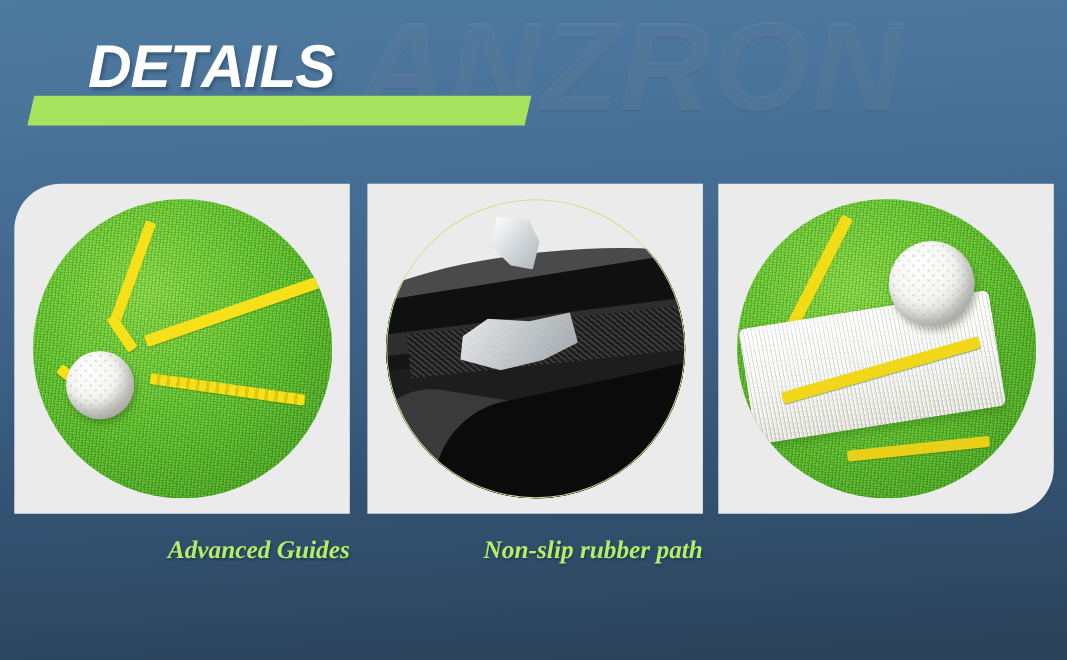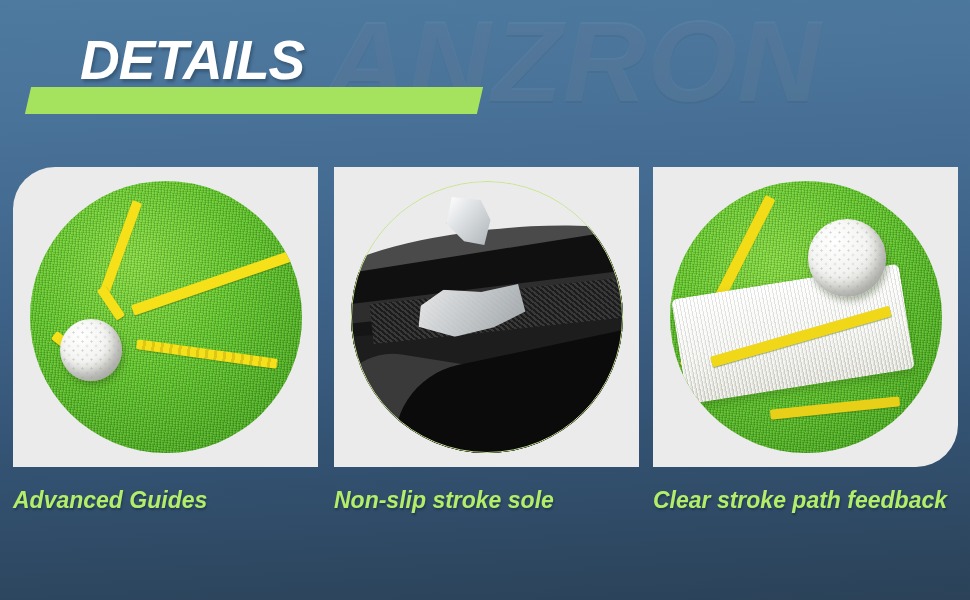--- a/index.html
+++ b/index.html
@@ -197,27 +197,28 @@
     position: absolute;
     left: 0;
     top: 483px;
     width: 970px;
     height: 90px;
   }
   .caption {
     position: absolute;
     top: 0;
     width: 305px;
-    text-align: left;
+    text-align: right;
     font-size: 23px;
     font-weight: bold;
     font-style: italic;
     line-height: 34px;
     color: #b3ee6a;
     text-shadow: 1px 2px 2px rgba(15,35,55,0.45);
+    font-family: Liberation Serif, serif;
   }
   #caption-1 { left: 13px; }
   #caption-2 { left: 334px; }
   #caption-3 { left: 653px; }
 </style>
 </head>
 <body>
 
 <div id="page">
 
@@ -267,17 +268,16 @@
         <div class="guide" id="g3b"></div>
         <div class="guide" id="g3c"></div>
         <div class="golf-ball" id="ball-3"></div>
       </div>
     </div>
 
   </div>
 
   <div id="captions">
     <div class="caption" id="caption-1">Advanced Guides</div>
-    <div class="caption" id="caption-2">Non-slip stroke sole</div>
-    <div class="caption" id="caption-3">Clear stroke path feedback</div>
+    <div class="caption" id="caption-2">Non-slip rubber path</div>
   </div>
 
 </div>
 
 </body></html>

